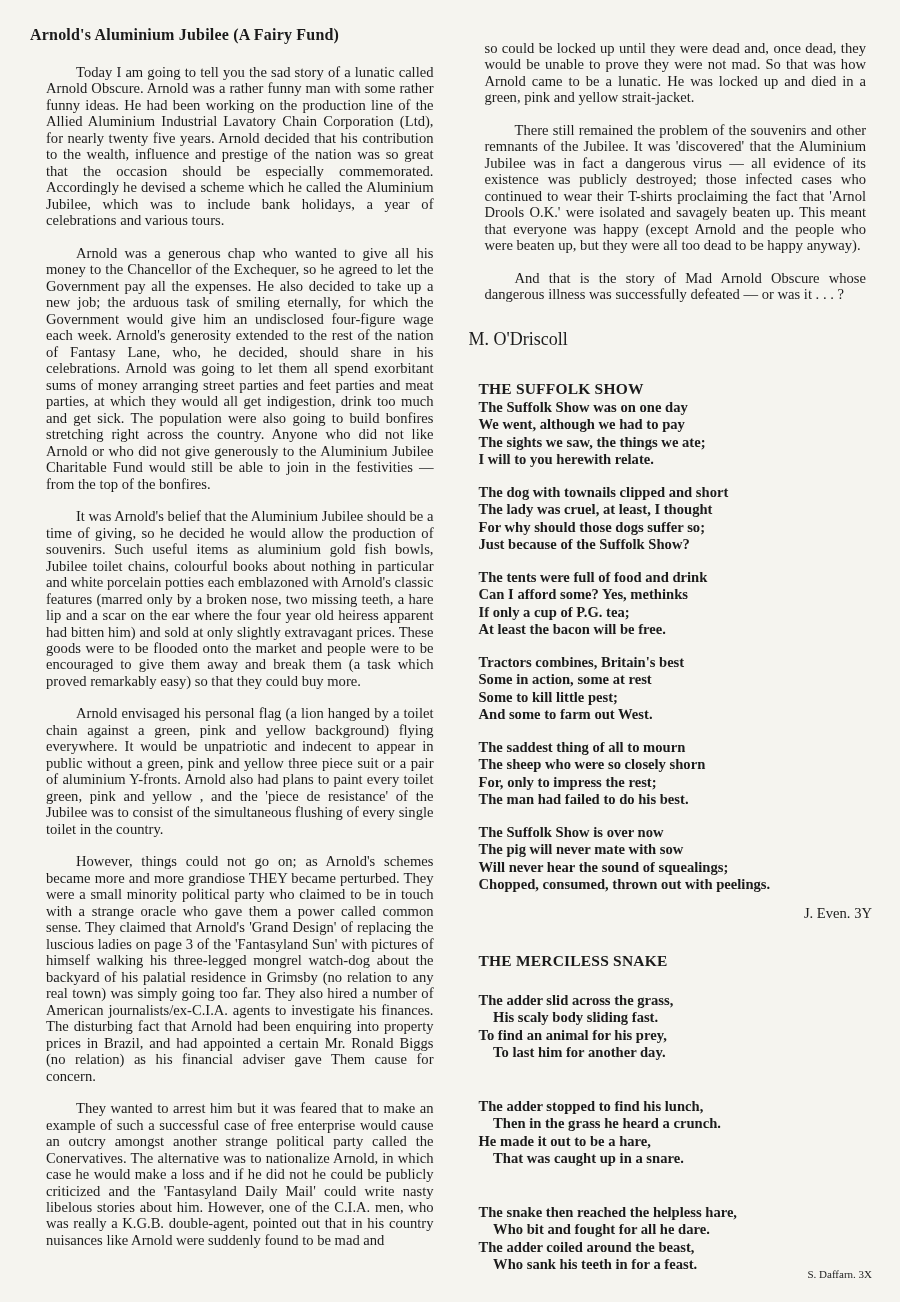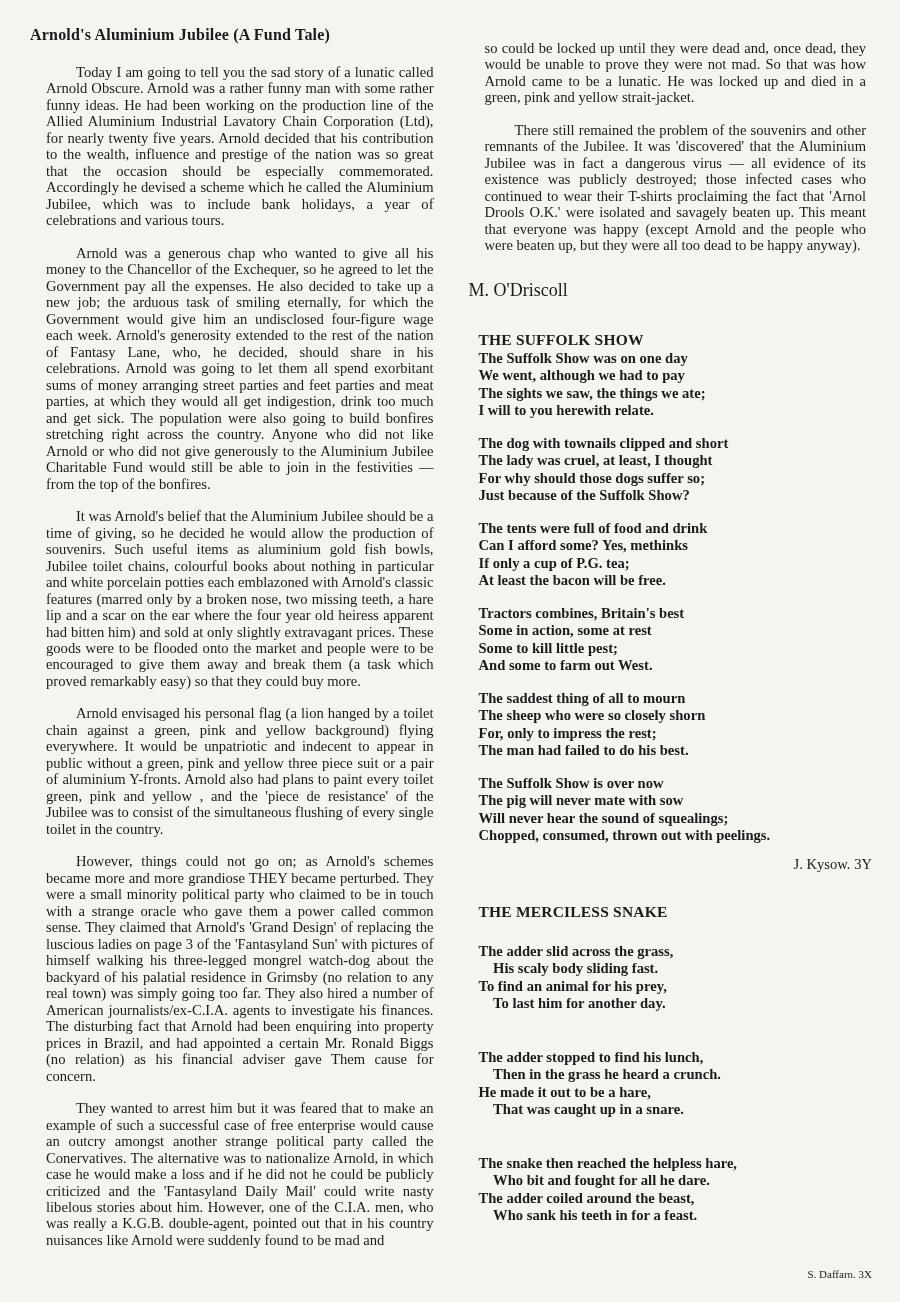--- a/index.html
+++ b/index.html
@@ -82,32 +82,33 @@
     font-size: 11px;
   }
 </style>
 </head>
 <body>
 
 <div class="page">
   <div class="columns">
 
     <div class="col col-left body-text">
-      <h1 class="article-title">Arnold's Aluminium Jubilee (A Fund Tale)</h1>
+      <h1 class="article-title">Arnold's Aluminium Jubilee (A Fairy Fund)</h1>
       <p class="indent">Today I am going to tell you the sad story of a lunatic called Arnold Obscure. Arnold was a rather funny man with some rather funny ideas. He had been working on the production line of the Allied Aluminium Industrial Lavatory Chain Corporation (Ltd), for nearly twenty five years. Arnold decided that his contribution to the wealth, influence and prestige of the nation was so great that the occasion should be especially commemorated. Accordingly he devised a scheme which he called the Aluminium Jubilee, which was to include bank holidays, a year of celebrations and various tours.</p>
       <p class="indent">Arnold was a generous chap who wanted to give all his money to the Chancellor of the Exchequer, so he agreed to let the Government pay all the expenses. He also decided to take up a new job; the arduous task of smiling eternally, for which the Government would give him an undisclosed four-figure wage each week. Arnold's generosity extended to the rest of the nation of Fantasy Lane, who, he decided, should share in his celebrations. Arnold was going to let them all spend exorbitant sums of money arranging street parties and feet parties and meat parties, at which they would all get indigestion, drink too much and get sick. The population were also going to build bonfires stretching right across the country. Anyone who did not like Arnold or who did not give generously to the Aluminium Jubilee Charitable Fund would still be able to join in the festivities — from the top of the bonfires.</p>
       <p class="indent">It was Arnold's belief that the Aluminium Jubilee should be a time of giving, so he decided he would allow the production of souvenirs. Such useful items as aluminium gold fish bowls, Jubilee toilet chains, colourful books about nothing in particular and white porcelain potties each emblazoned with Arnold's classic features (marred only by a broken nose, two missing teeth, a hare lip and a scar on the ear where the four year old heiress apparent had bitten him) and sold at only slightly extravagant prices. These goods were to be flooded onto the market and people were to be encouraged to give them away and break them (a task which proved remarkably easy) so that they could buy more.</p>
       <p class="indent">Arnold envisaged his personal flag (a lion hanged by a toilet chain against a green, pink and yellow background) flying everywhere. It would be unpatriotic and indecent to appear in public without a green, pink and yellow three piece suit or a pair of aluminium Y-fronts. Arnold also had plans to paint every toilet green, pink and yellow , and the 'piece de resistance'  of the Jubilee was to consist of the simultaneous flushing of every single toilet in the country.</p>
       <p class="indent">However, things could not go on; as Arnold's schemes became more and more grandiose THEY became perturbed. They were a small minority political party who claimed to be in touch with a strange oracle who gave them a power called common sense. They claimed that Arnold's 'Grand Design' of replacing the luscious ladies on page 3 of the 'Fantasyland Sun' with pictures of himself walking his three-legged mongrel watch-dog about the backyard of his palatial residence in Grimsby (no relation to any real town) was simply going too far. They also hired a number of American journalists/ex-C.I.A. agents to investigate his finances. The disturbing fact that Arnold had been enquiring into property prices in Brazil, and had appointed a certain Mr. Ronald Biggs (no relation) as his financial adviser gave Them cause for concern.</p>
       <p class="indent">They wanted to arrest him but it was feared that to make an example of such a successful case of free enterprise would cause an outcry amongst another strange political party called the Conervatives. The alternative was to nationalize Arnold, in which case he would make a loss and if he did not he could be publicly criticized and the 'Fantasyland Daily Mail' could write nasty libelous stories about him. However, one of the C.I.A. men, who was really a K.G.B. double-agent, pointed out that in his country nuisances like Arnold were suddenly found to be mad and</p>
     </div>
 
     <div class="col col-right body-text">
       <p>so could be locked up until they were dead and, once dead, they would be unable to prove they were not mad. So that was how Arnold came to be a lunatic. He was locked up and died in a green, pink and yellow strait-jacket.</p>
       <p class="indent">There still remained the problem of the souvenirs and other remnants of the Jubilee. It was 'discovered' that the Aluminium Jubilee was in fact a dangerous virus — all evidence of its existence was publicly destroyed; those infected cases who continued to wear their T-shirts proclaiming the fact that 'Arnol Drools O.K.' were isolated and savagely beaten up. This meant that everyone was happy (except Arnold and the people who were beaten up, but they were all too dead to be happy anyway).</p>
+      <p class="indent">And that is the story of Mad Arnold Obscure whose dangerous illness was successfully defeated — or was it . . . ?</p>
 
       <div class="byline">M. O'Driscoll</div>
 
       <div class="poem poem-suffolk">
         <h2 class="poem-title">THE SUFFOLK SHOW</h2>
         <div class="stanza">The Suffolk Show was on one day
 We went, although we had to pay
 The sights we saw, the things we ate;
 I will to you herewith relate.</div>
         <div class="stanza">The dog with townails clipped and short
@@ -123,21 +124,21 @@
 Some to kill little pest;
 And some to farm out West.</div>
         <div class="stanza">The saddest thing of all to mourn
 The sheep who were so closely shorn
 For, only to impress the rest;
 The man had failed to do his best.</div>
         <div class="stanza">The Suffolk Show is over now
 The pig will never mate with sow
 Will never hear the sound of squealings;
 Chopped, consumed, thrown out with peelings.</div>
-        <div class="poem-byline">J. Kysow. 3Y</div>
+        <div class="poem-byline">J. Even. 3Y</div>
       </div>
 
       <div class="poem poem-snake">
         <h2 class="poem-title">THE MERCILESS SNAKE</h2>
         <div class="stanza">The adder slid across the grass,
     His scaly body sliding fast.
 To find an animal for his prey,
     To last him for another day.</div>
         <div class="stanza">The adder stopped to find his lunch,
     Then in the grass he heard a crunch.

